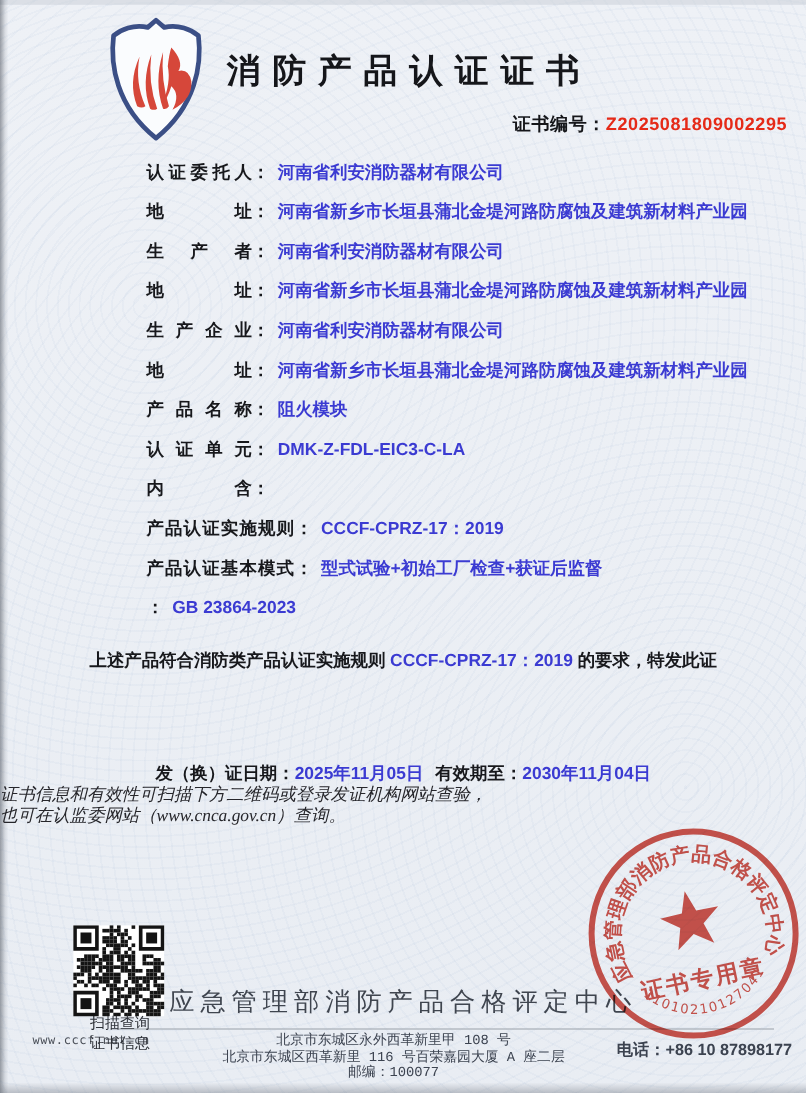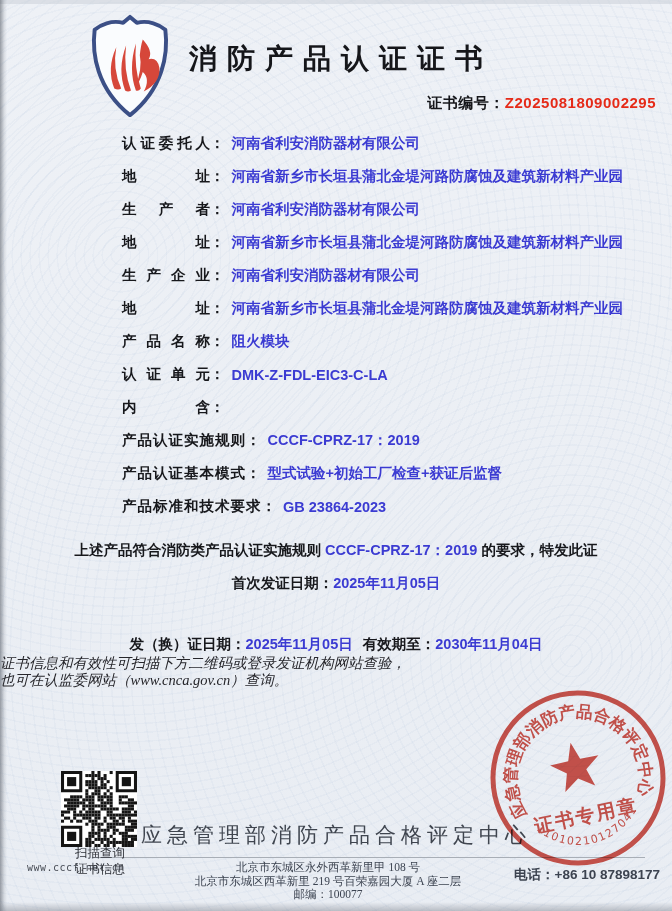--- a/index.html
+++ b/index.html
@@ -50,21 +50,21 @@
     font-size:12.5px;color:#2e3138;z-index:2;}
   .site-url{position:absolute;left:27px;top:862px;font-family:"DejaVu Sans Mono","Liberation Mono",monospace;
     font-size:10px;color:#4a4f58;letter-spacing:.5px;z-index:1;}
 
   .divider{position:absolute;left:92px;top:857px;width:553px;height:1px;background:#a8aeb6;}
 
   .issuer{position:absolute;left:0;right:0;top:821px;text-align:center;
     font-family:"Liberation Serif","DejaVu Serif",serif;font-size:21px;
     letter-spacing:5px;color:#3f454f;}
   .addr{position:absolute;left:0;right:16px;top:861px;text-align:center;
-    font-family:Liberation Serif, serif;font-size:11.5px;
+    font-family:Liberation Mono, monospace;font-size:11.5px;
     line-height:13.5px;color:#3c4350;}
   .phone{position:absolute;right:12px;top:866px;font-size:13.5px;color:#3c4350;font-weight:600;}
 
   .seal{position:absolute;left:486px;top:686px;width:184px;height:184px;
     transform:rotate(-12deg);opacity:.9;mix-blend-mode:multiply;z-index:3;}
 </style>
 </head>
 <body>
 
 <div class="page">
@@ -133,31 +133,27 @@
         <span class="flabel">产品认证实施规则</span>
         <span class="fcolon">：</span>
         <span class="fvalue">CCCF-CPRZ-17：2019</span>
       </div>
     <div class="frow long">
         <span class="flabel">产品认证基本模式</span>
         <span class="fcolon">：</span>
         <span class="fvalue">型式试验+初始工厂检查+获证后监督</span>
       </div>
     <div class="frow long">
-        <span class="flabel">产品标准和技术要求</span>
         <span class="fcolon">：</span>
         <span class="fvalue">GB 23864-2023</span>
       </div>
   </div>
 
   <div class="centerline statement">
     <span>上述产品符合消防类产品认证实施规则 </span><span class="blue">CCCF-CPRZ-17：2019</span><span> 的要求，特发此证</span>
-  </div>
-  <div class="centerline firstdate">
-    <span>首次发证日期：</span><span class="blue">2025年11月05日</span>
   </div>
   <div class="centerline issuedate">
     <span>发（换）证日期：</span><span class="blue">2025年11月05日</span><span class="gap"></span><span>有效期至：</span><span class="blue">2030年11月04日</span>
   </div>
 
   <div class="note">
     <div>证书信息和有效性可扫描下方二维码或登录发证机构网站查验，</div>
     <div>也可在认监委网站（www.cnca.gov.cn）查询。</div>
   </div>
 
@@ -450,21 +446,21 @@
   </svg>
   <div class="qr-cap1">扫描查询</div>
   <div class="qr-cap2">证书信息</div>
   <div class="site-url">www.cccf.net.cn</div>
 
   <div class="divider"></div>
 
   <div class="issuer">应急管理部消防产品合格评定中心</div>
   <div class="addr">
     <div>北京市东城区永外西革新里甲 108 号</div>
-    <div>北京市东城区西革新里 219 号百荣嘉园大厦 A 座二层</div>
+    <div>北京市东城区西革新里 116 号百荣嘉园大厦 A 座二层</div>
     <div>邮编：100077</div>
   </div>
   <div class="phone">电话：+86 10 87898177</div>
 
   <svg class="seal" viewBox="0 0 184 184">
     <defs>
       <path id="arcTop" d="M 34.8,117.2 A 62,62 0 1 1 149.2,117.2" fill="none"></path>
       <path id="arcBot" d="M 33.8,124 A 66,66 0 0 0 150.2,124" fill="none"></path>
     </defs>
     <circle cx="92" cy="92" r="85" fill="none" stroke="#cf4339" stroke-width="5"></circle>

